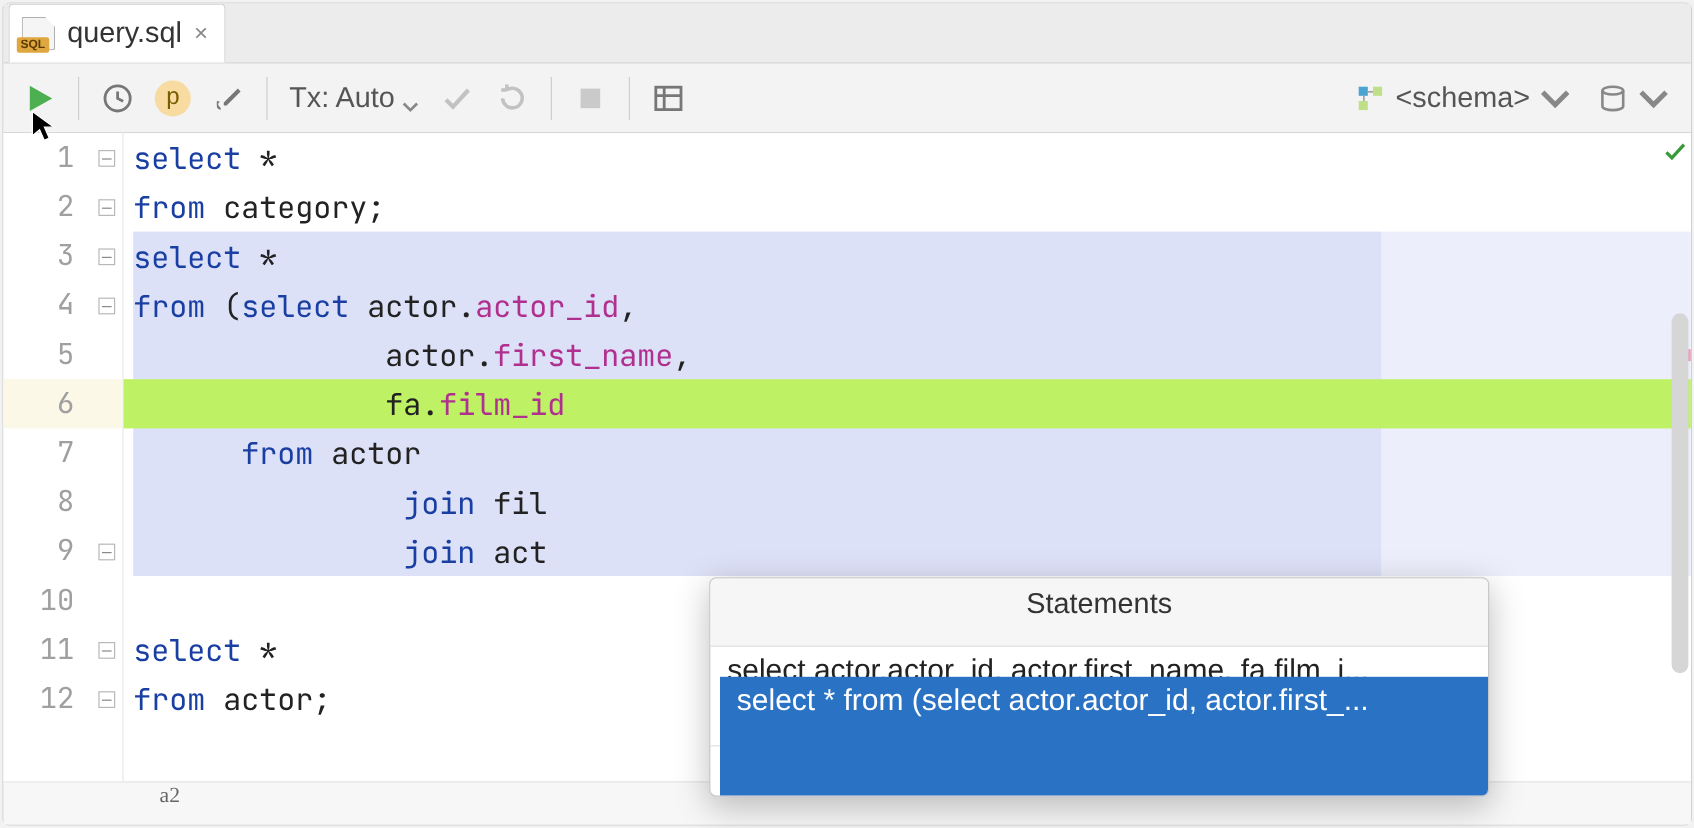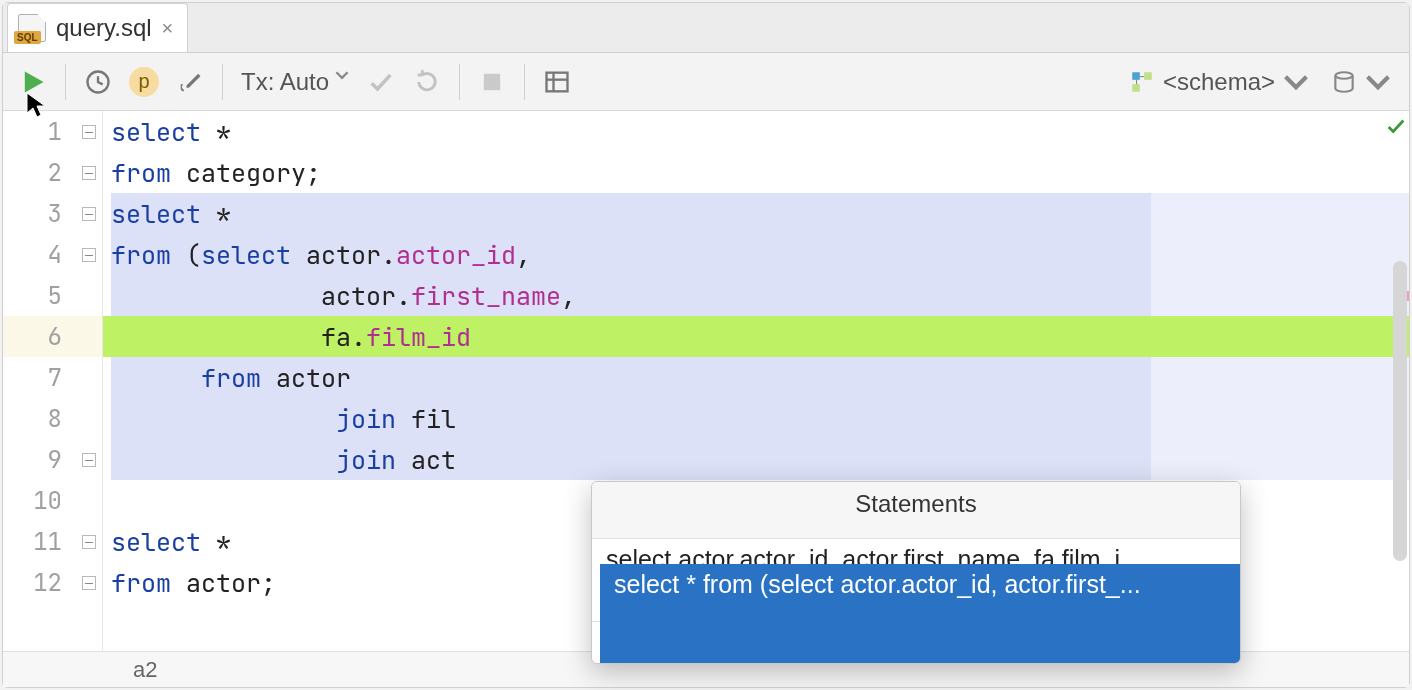--- a/index.html
+++ b/index.html
@@ -12,21 +12,21 @@
   .tab .fileicon { width:28px; height:28px; position:relative; }
   .tab .fileicon::before { content:""; position:absolute; inset:0; background:#f5f5f5; border:1px solid #b0b0b0; clip-path: polygon(0 0, 70% 0, 100% 30%, 100% 100%, 0 100%); border-radius:2px; }
   .tab .fileicon::after { content:"SQL"; position:absolute; left:-4px; bottom:-2px; font-size:10px; font-weight:bold; background:#e0a640; color:#5a3c00; padding:1px 3px; border-radius:2px; }
   .tab .close { font-size:20px; color:#888; }
 
   
   .toolbar { height:58px; background:#f3f3f3; border-bottom:1px solid #d8d8d8; display:flex; align-items:center; padding:0 10px; gap:6px; font-size:24px; color:#444; position:relative; }
   .tool { width:40px; height:40px; display:flex; align-items:center; justify-content:center; border-radius:4px; color:#666; }
   .tool svg { width:28px; height:28px; }
   .sep { width:1px; height:36px; background:#cfcfcf; margin:0 6px; }
-  .tx { display:flex; align-items:flex-start; gap:6px; color:#555; font-size:24px; padding:0 6px; }
+  .tx { display:flex; align-items:flex-end; gap:6px; color:#555; font-size:24px; padding:0 6px; }
   .p-badge { width:30px; height:30px; border-radius:50%; background:#f7dba0; color:#7a5b00; display:flex; align-items:center; justify-content:center; font-size:20px; }
   .spacer { flex:1; }
   .schema, .console { display:flex; align-items:center; gap:8px; color:#555; font-size:24px; padding:0 8px; }
   .schema svg, .console svg { width:26px; height:26px; }
   .cursor { position:absolute; left:22px; top:38px; z-index:5; }
 
   
   .editor { flex:1; display:flex; position:relative; background:#fff; }
   .gutter { width:100px; background:#fff; border-right:1px solid #e8e8e8; font-family: "JetBrains Mono","Menlo","Consolas",monospace; font-size:24px; color:#a0a0a0; position:relative; }
   .gline { height:41px; display:flex; align-items:center; justify-content:flex-end; padding-right:40px; position:relative; }
@@ -50,21 +50,21 @@
   .chg { position:absolute; right:0; width:14px; height:10px; background:#e9a0c0; }
 
   
   .popup { position:absolute; left:488px; top:370px; width:650px; background:#fff; border:1px solid #c8c8c8; border-radius:6px; box-shadow:0 8px 28px rgba(0,0,0,0.25); z-index:20; font-family:-apple-system,Arial,sans-serif; overflow:hidden; }
   .popup .title { text-align:center; font-size:24px; color:#333; padding:8px 0 20px; background:#f6f6f6; border-bottom:1px solid #e0e0e0; }
   .popup .item { font-size:25px; padding:6px 14px; color:#222; white-space:nowrap; overflow:hidden; text-overflow:ellipsis; }
   .popup .item.sel { background:#2a72c4; color:#fff; }
   .popup .custom { font-size:25px; padding:6px 14px; color:#2a6fb5; border-top:1px solid #e0e0e0; }
 
   
-  .status { height:36px; border-top:1px solid #e0e0e0; background:#f7f7f7; display:flex; align-items:center; padding-left:130px; font-family:Liberation Sans, sans-serif; font-size:22px; color:#666; }
+  .status { height:36px; border-top:1px solid #e0e0e0; background:#f7f7f7; display:flex; align-items:flex-start; padding-left:130px; font-family:Liberation Serif, serif; font-size:18px; color:#666; }
 
   .scroll { position:absolute; right:2px; top:150px; width:14px; height:300px; background:#d6d6d6; border-radius:7px; }
 </style>
 </head>
 <body>
 
 <div class="window">
 
   <div class="tabbar">
     <div class="tab">

